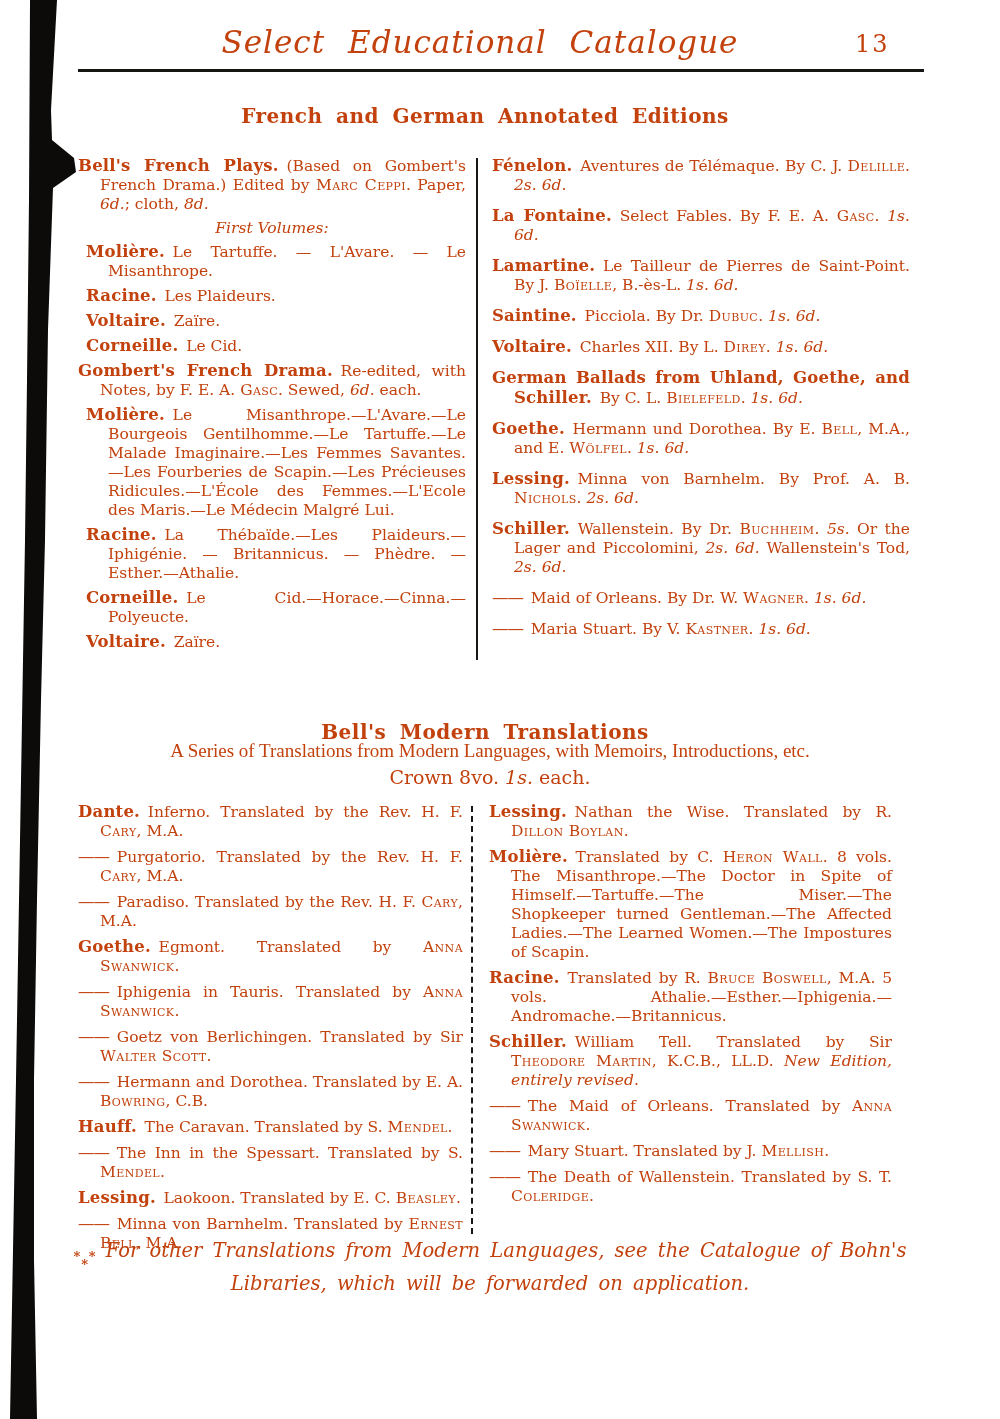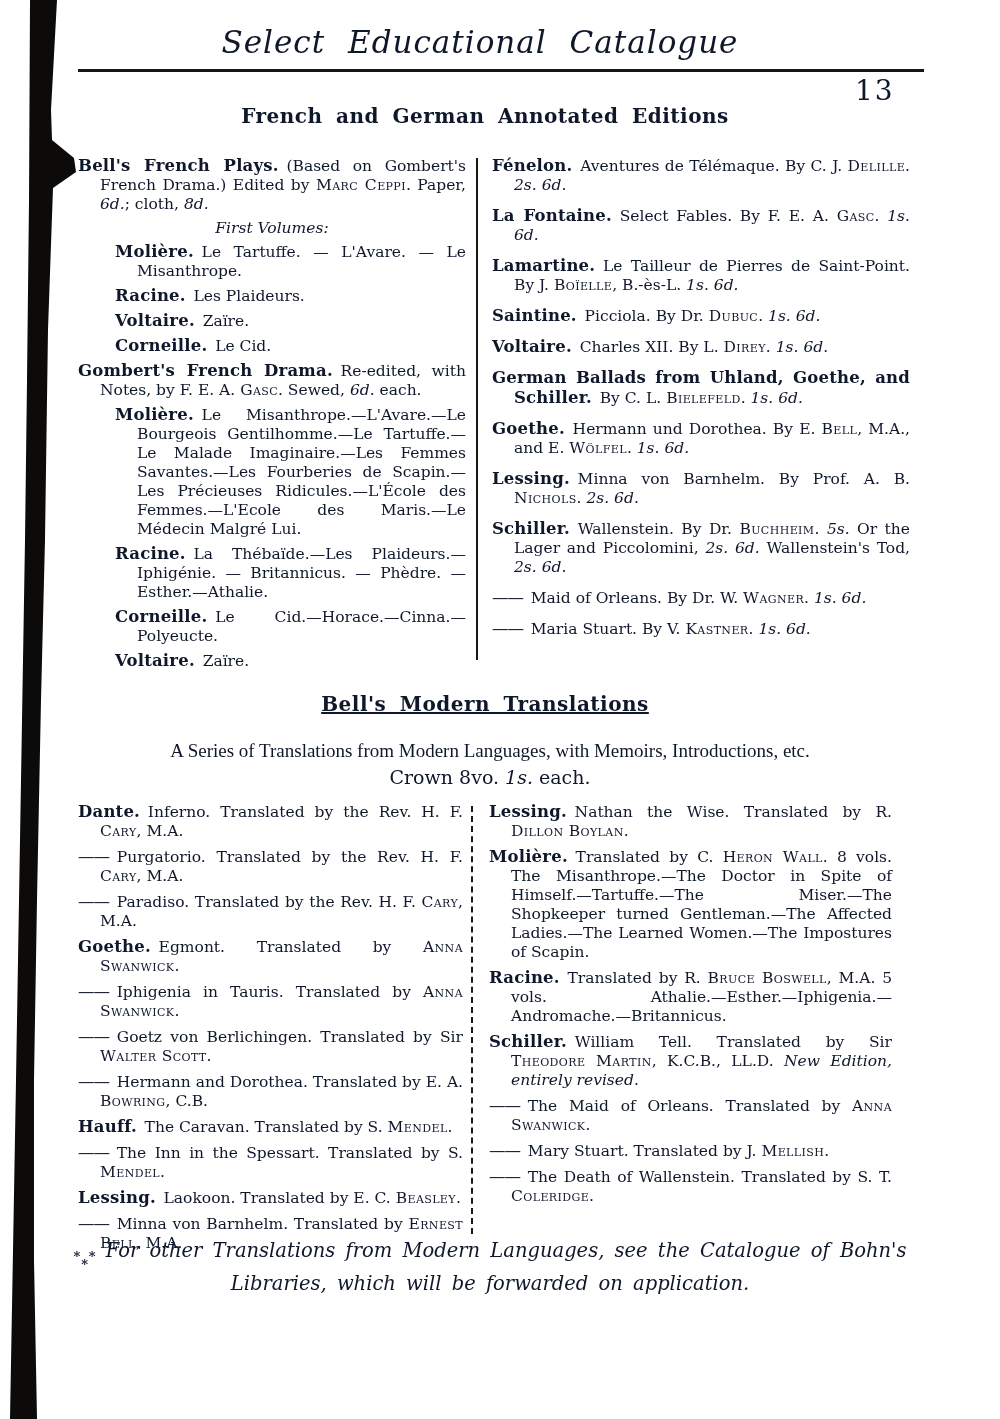--- a/index.html
+++ b/index.html
@@ -1,58 +1,58 @@
 <!DOCTYPE html>
 <html><head>
 <meta charset="utf-8">
 <style>
   html,body{margin:0;padding:0;background:#ffffff;}
   .page{
     position:relative;width:924px;height:1419px;background:#ffffff;
-    color:#0f172a;font-family:"DejaVu Serif","Liberation Serif",serif;
+    color:#c2410c;font-family:"DejaVu Serif","Liberation Serif",serif;
     overflow:hidden;
   }
   
   .gutter{
     position:absolute;left:0;top:0;width:90px;height:1419px;background:#0c0b0a;
     clip-path:polygon(30px 0,57px 0,51px 110px,52px 140px,74px 158px,76px 172px,
       53px 188px,48px 330px,45px 540px,41px 700px,37px 900px,34px 1080px,
       34px 1260px,37px 1419px,10px 1419px,13px 1250px,16px 1080px,19px 900px,
       22px 720px,25px 540px,27px 380px,29px 200px);
   }
   .running-head{
     position:absolute;top:24px;left:75px;width:810px;text-align:center;
     font-style:italic;font-size:31px;letter-spacing:1px;word-spacing:12px;
   }
-  .page-number{position:absolute;top:30px;left:855px;font-size:28px;letter-spacing:2px;margin-top:44px;}
+  .page-number{position:absolute;top:30px;left:855px;font-size:24px;letter-spacing:2px;}
   .head-rule{position:absolute;top:69px;left:78px;width:884px;height:3px;background:#171512;}
   .section-heading{
     position:absolute;left:65px;width:840px;text-align:center;margin:0;
     font-weight:bold;font-size:20px;letter-spacing:0.5px;word-spacing:6px;
   }
   #heading-annotated{top:104px;}
-  #heading-translations{top:692px;text-decoration:underline;}
+  #heading-translations{top:720px;}
   .subtitle{position:absolute;left:50px;width:880px;text-align:center;font-size:19px;}
   #subtitle-1{top:740px;font-family:Liberation Serif, serif;}
   #subtitle-2{top:766px;}
   .cols{position:absolute;left:78px;display:flex;align-items:flex-start;}
   #cols-annotated{top:156px;width:832px;}
   #cols-translations{top:802px;width:814px;}
   .col{font-size:15.5px;line-height:19px;}
   .col-l{width:388px;}
   .col-r{flex:1;}
   #cols-translations .col-l{width:385px;}
   .vdivider{width:2px;background:#1a1814;align-self:flex-start;}
   #divider-annotated{height:502px;margin:2px 14px 0 10px;}
   #divider-translations{height:428px;margin:4px 16px 0 8px;background:none;
     border-left:2px dashed #1a1814;width:0;}
   .entry{margin:0 0 5px 0;padding-left:22px;text-indent:-22px;text-align:justify;}
   .spaced .entry{margin-bottom:11px;}
   #cols-translations .entry{margin-bottom:6px;}
-  .entry.sub{margin-left:37px;}
+  .entry.sub{margin-left:8px;}
   .entry.center{text-align:center;padding-left:0;text-indent:0;margin-bottom:4px;}
   .headword{font-weight:bold;font-size:16.5px;letter-spacing:0.2px;}
   .dashword{font-weight:normal;letter-spacing:-1px;}
   .it{font-style:italic;}
   .sc{font-variant:small-caps;letter-spacing:0.4px;}
   .footer{
     position:absolute;top:1236px;left:70px;width:840px;text-align:center;
     font-style:italic;font-size:19.5px;line-height:29px;word-spacing:4px;
   }
   .asterism{

